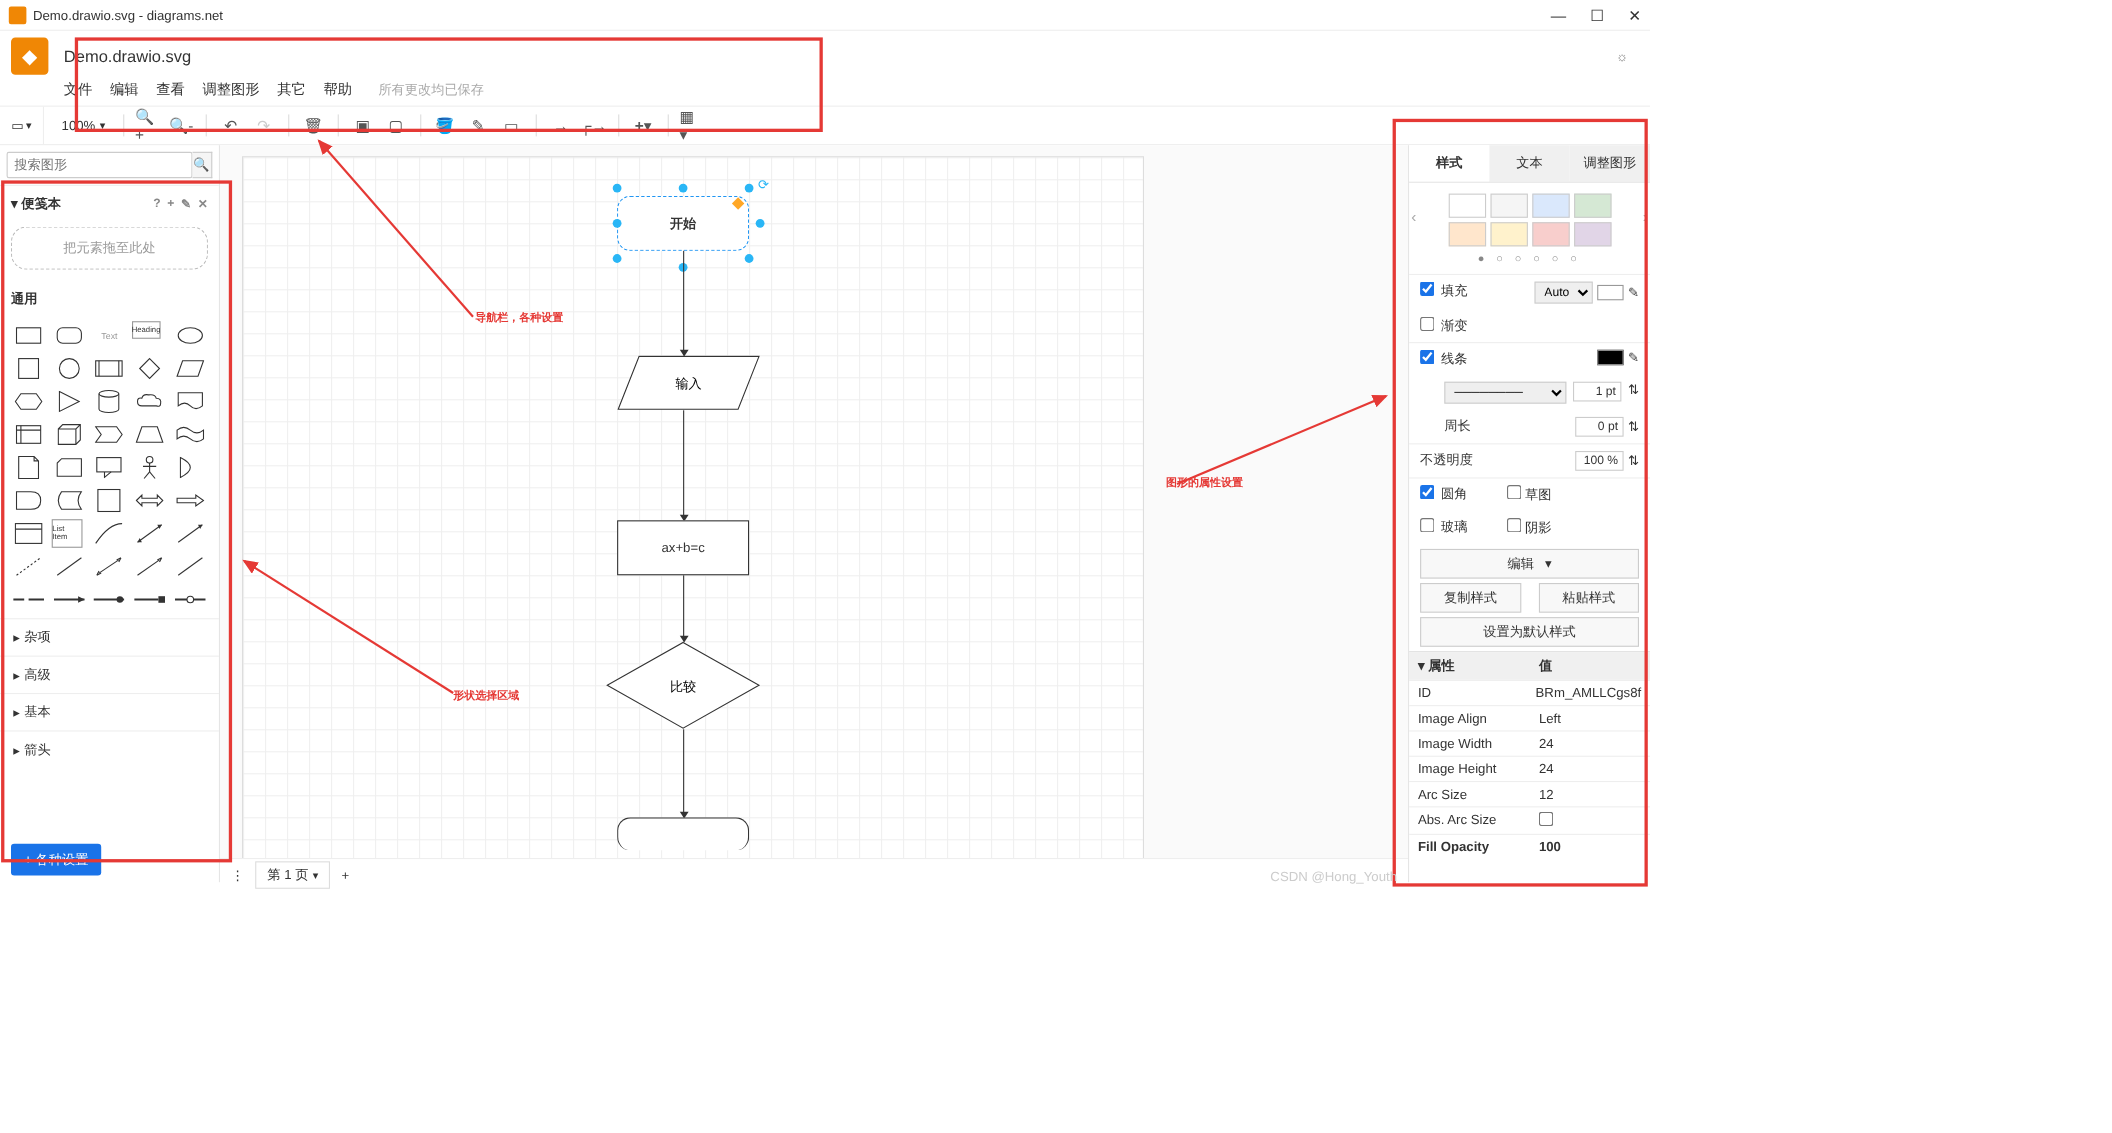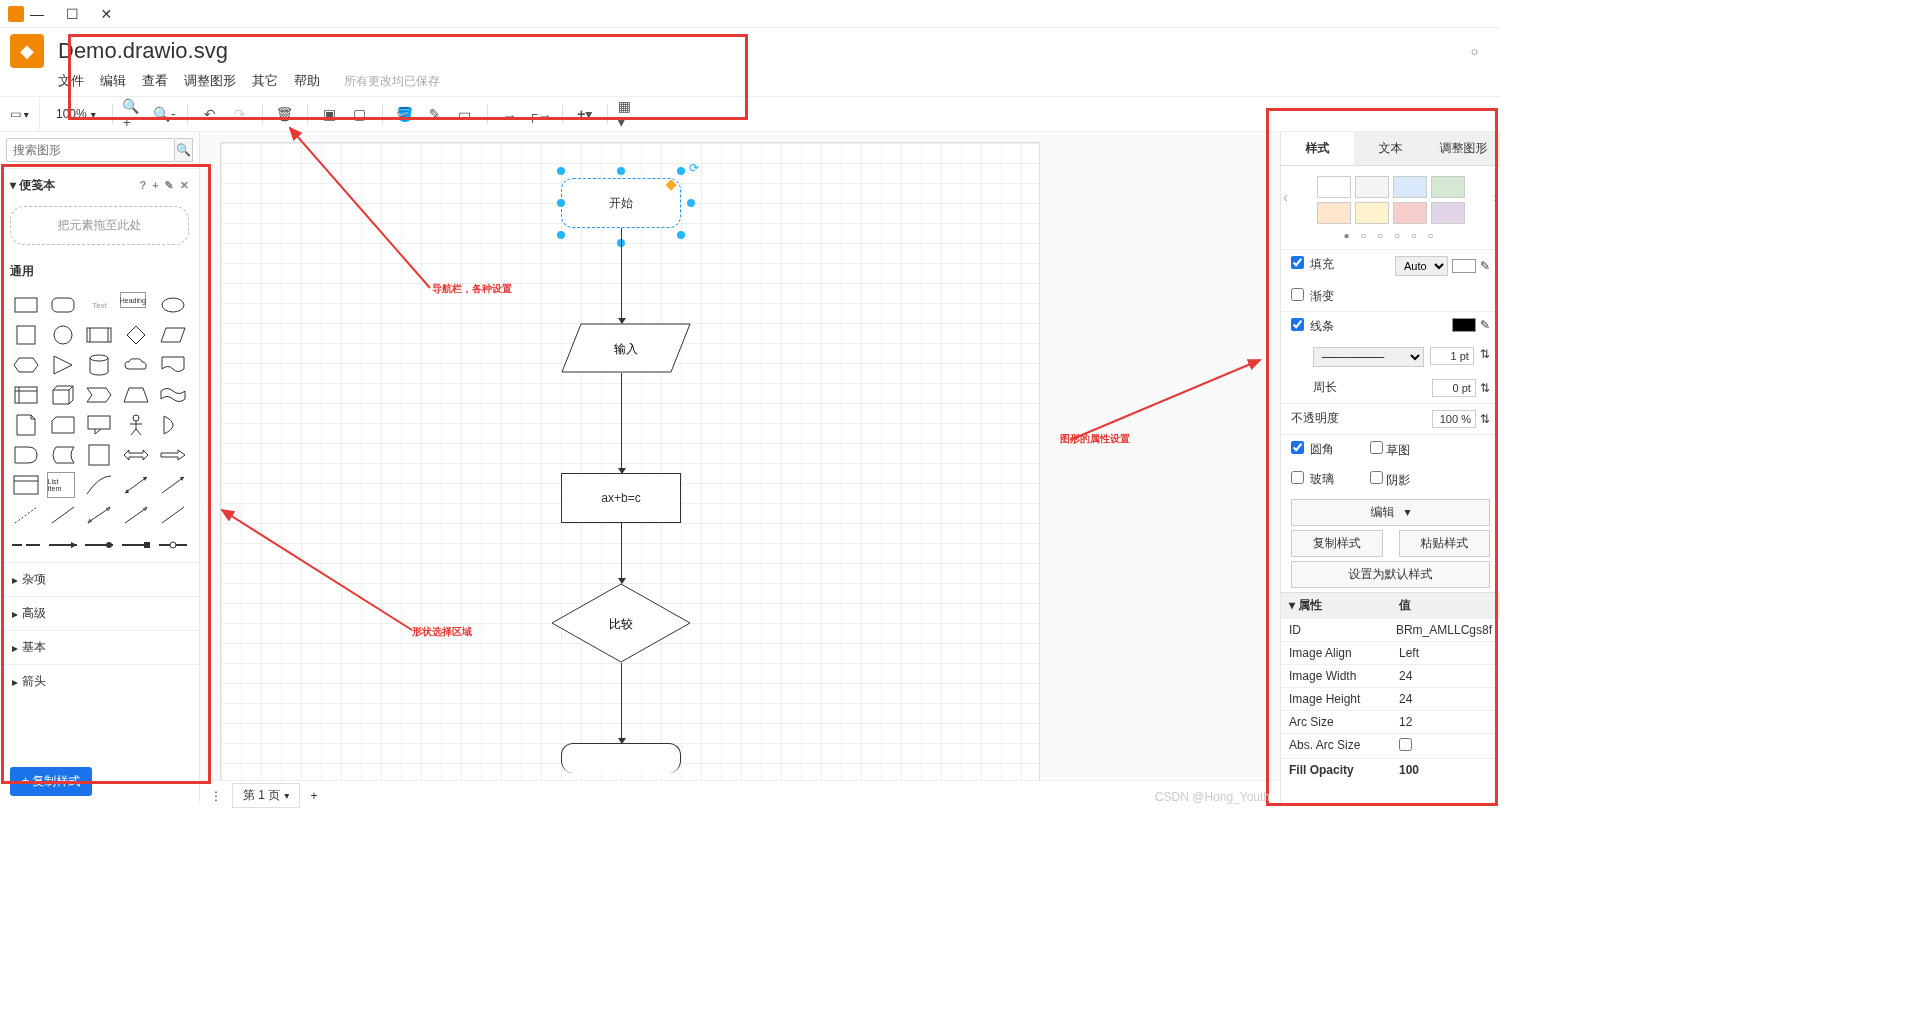--- a/index.html
+++ b/index.html
@@ -4,21 +4,21 @@
 <style>
 * { box-sizing: border-box; margin: 0; padding: 0; font-family: "Microsoft YaHei", Arial, sans-serif; }
 body { background: #fff; font-size: 12px; color: #333; overflow: hidden; }
 .window { width: 1500px; height: 810px; position: relative; }
 .titlebar { height: 28px; display: flex; align-items: center; padding: 0 8px; border-bottom: 1px solid #eee; }
 .titlebar .logo { width: 16px; height: 16px; background: #f08705; border-radius: 2px; margin-right: 6px; }
 .titlebar .title { flex: 1; font-size: 12px; }
 .titlebar .winbtns { display: flex; gap: 22px; font-size: 14px; }
 .header { padding: 6px 10px 0 10px; display: flex; align-items: center; }
 .header .biglogo { width: 34px; height: 34px; background: #f08705; border-radius: 4px; margin-right: 14px; display:flex;align-items:center;justify-content:center;color:#fff;font-size:18px; }
-.header .filename { font-size: 22px; }
+.header .filename { font-size: 15px; }
 .header .sun { margin-left: auto; margin-right: 10px; color:#888; }
 .menubar { display: flex; align-items: center; gap: 16px; padding: 4px 58px 6px 58px; font-size: 13px; }
 .menubar .saved { color: #aaa; font-size: 12px; margin-left: 8px; }
 .toolbar-row { display: flex; align-items: center; height: 36px; border-top:1px solid #eee; border-bottom:1px solid #eee; }
 .toolbar-row .view-btn { width: 40px; display:flex; align-items:center; justify-content:center; gap:2px; border-right:1px solid #eee; height:100%; }
 .toolbar { display: flex; align-items: center; gap: 6px; padding: 0 10px; height: 100%; }
 .toolbar .sep { width: 1px; height: 20px; background: #ddd; margin: 0 4px; }
 .toolbar .tbtn { width: 24px; height: 24px; display: flex; align-items: center; justify-content: center; color: #555; font-size: 14px; cursor: pointer; }
 .zoom { display:flex; align-items:center; gap:4px; padding:0 6px; }
 .main { display: flex; height: calc(100% - 140px); }
@@ -71,20 +71,21 @@
 .redarrow { position:absolute; pointer-events:none; }
 .watermark { position:absolute; right:230px; bottom:6px; color:#ccc; font-size:12px; }
 </style>
 </head>
 <body>
 
 <div class="window">
 
   <div class="titlebar">
     <div class="logo"></div>
+    <div class="title">Demo.drawio.svg - diagrams.net</div>
     <div class="winbtns">
       <span>—</span>
       <span>☐</span>
       <span>✕</span>
     </div>
   </div>
 
   <div class="header">
     <div class="biglogo">◆</div>
     <div class="filename">Demo.drawio.svg</div>
@@ -388,27 +389,27 @@
               <line x1="0" y1="4" x2="28" y2="4" stroke="#333" stroke-width="2"></line>
               <circle cx="14" cy="4" r="3" fill="#fff" stroke="#333"></circle>
             </svg>
           </div>
       </div>
       <div class="category">▸ <span>杂项</span></div>
       <div class="category">▸ <span>高级</span></div>
       <div class="category">▸ <span>基本</span></div>
       <div class="category">▸ <span>箭头</span></div>
       <div style="flex:1"></div>
-      <div class="more-shapes">+ 复制样式</div>
+      <div class="more-shapes">+ 各种设置</div>
     </div>
 
     <div class="canvas-wrap">
       <div class="canvas">
 
-        <div class="node start" style="left:340px; top:35px; width:120px; height:50px;">
+        <div class="node start" style="left:340px; top:35px; width:120px; height:50px;font-weight:bold;">
           <span>开始</span>
         </div>
         <div class="sel-handle" style="left:336px; top:24px;"></div>
         <div class="sel-handle" style="left:396px; top:24px;"></div>
         <div class="sel-handle" style="left:456px; top:24px;"></div>
         <div class="sel-handle" style="left:336px; top:56px;"></div>
         <div class="sel-handle" style="left:466px; top:56px;"></div>
         <div class="sel-handle" style="left:336px; top:88px;"></div>
         <div class="sel-handle" style="left:396px; top:96px;"></div>
         <div class="sel-handle" style="left:456px; top:88px;"></div>

